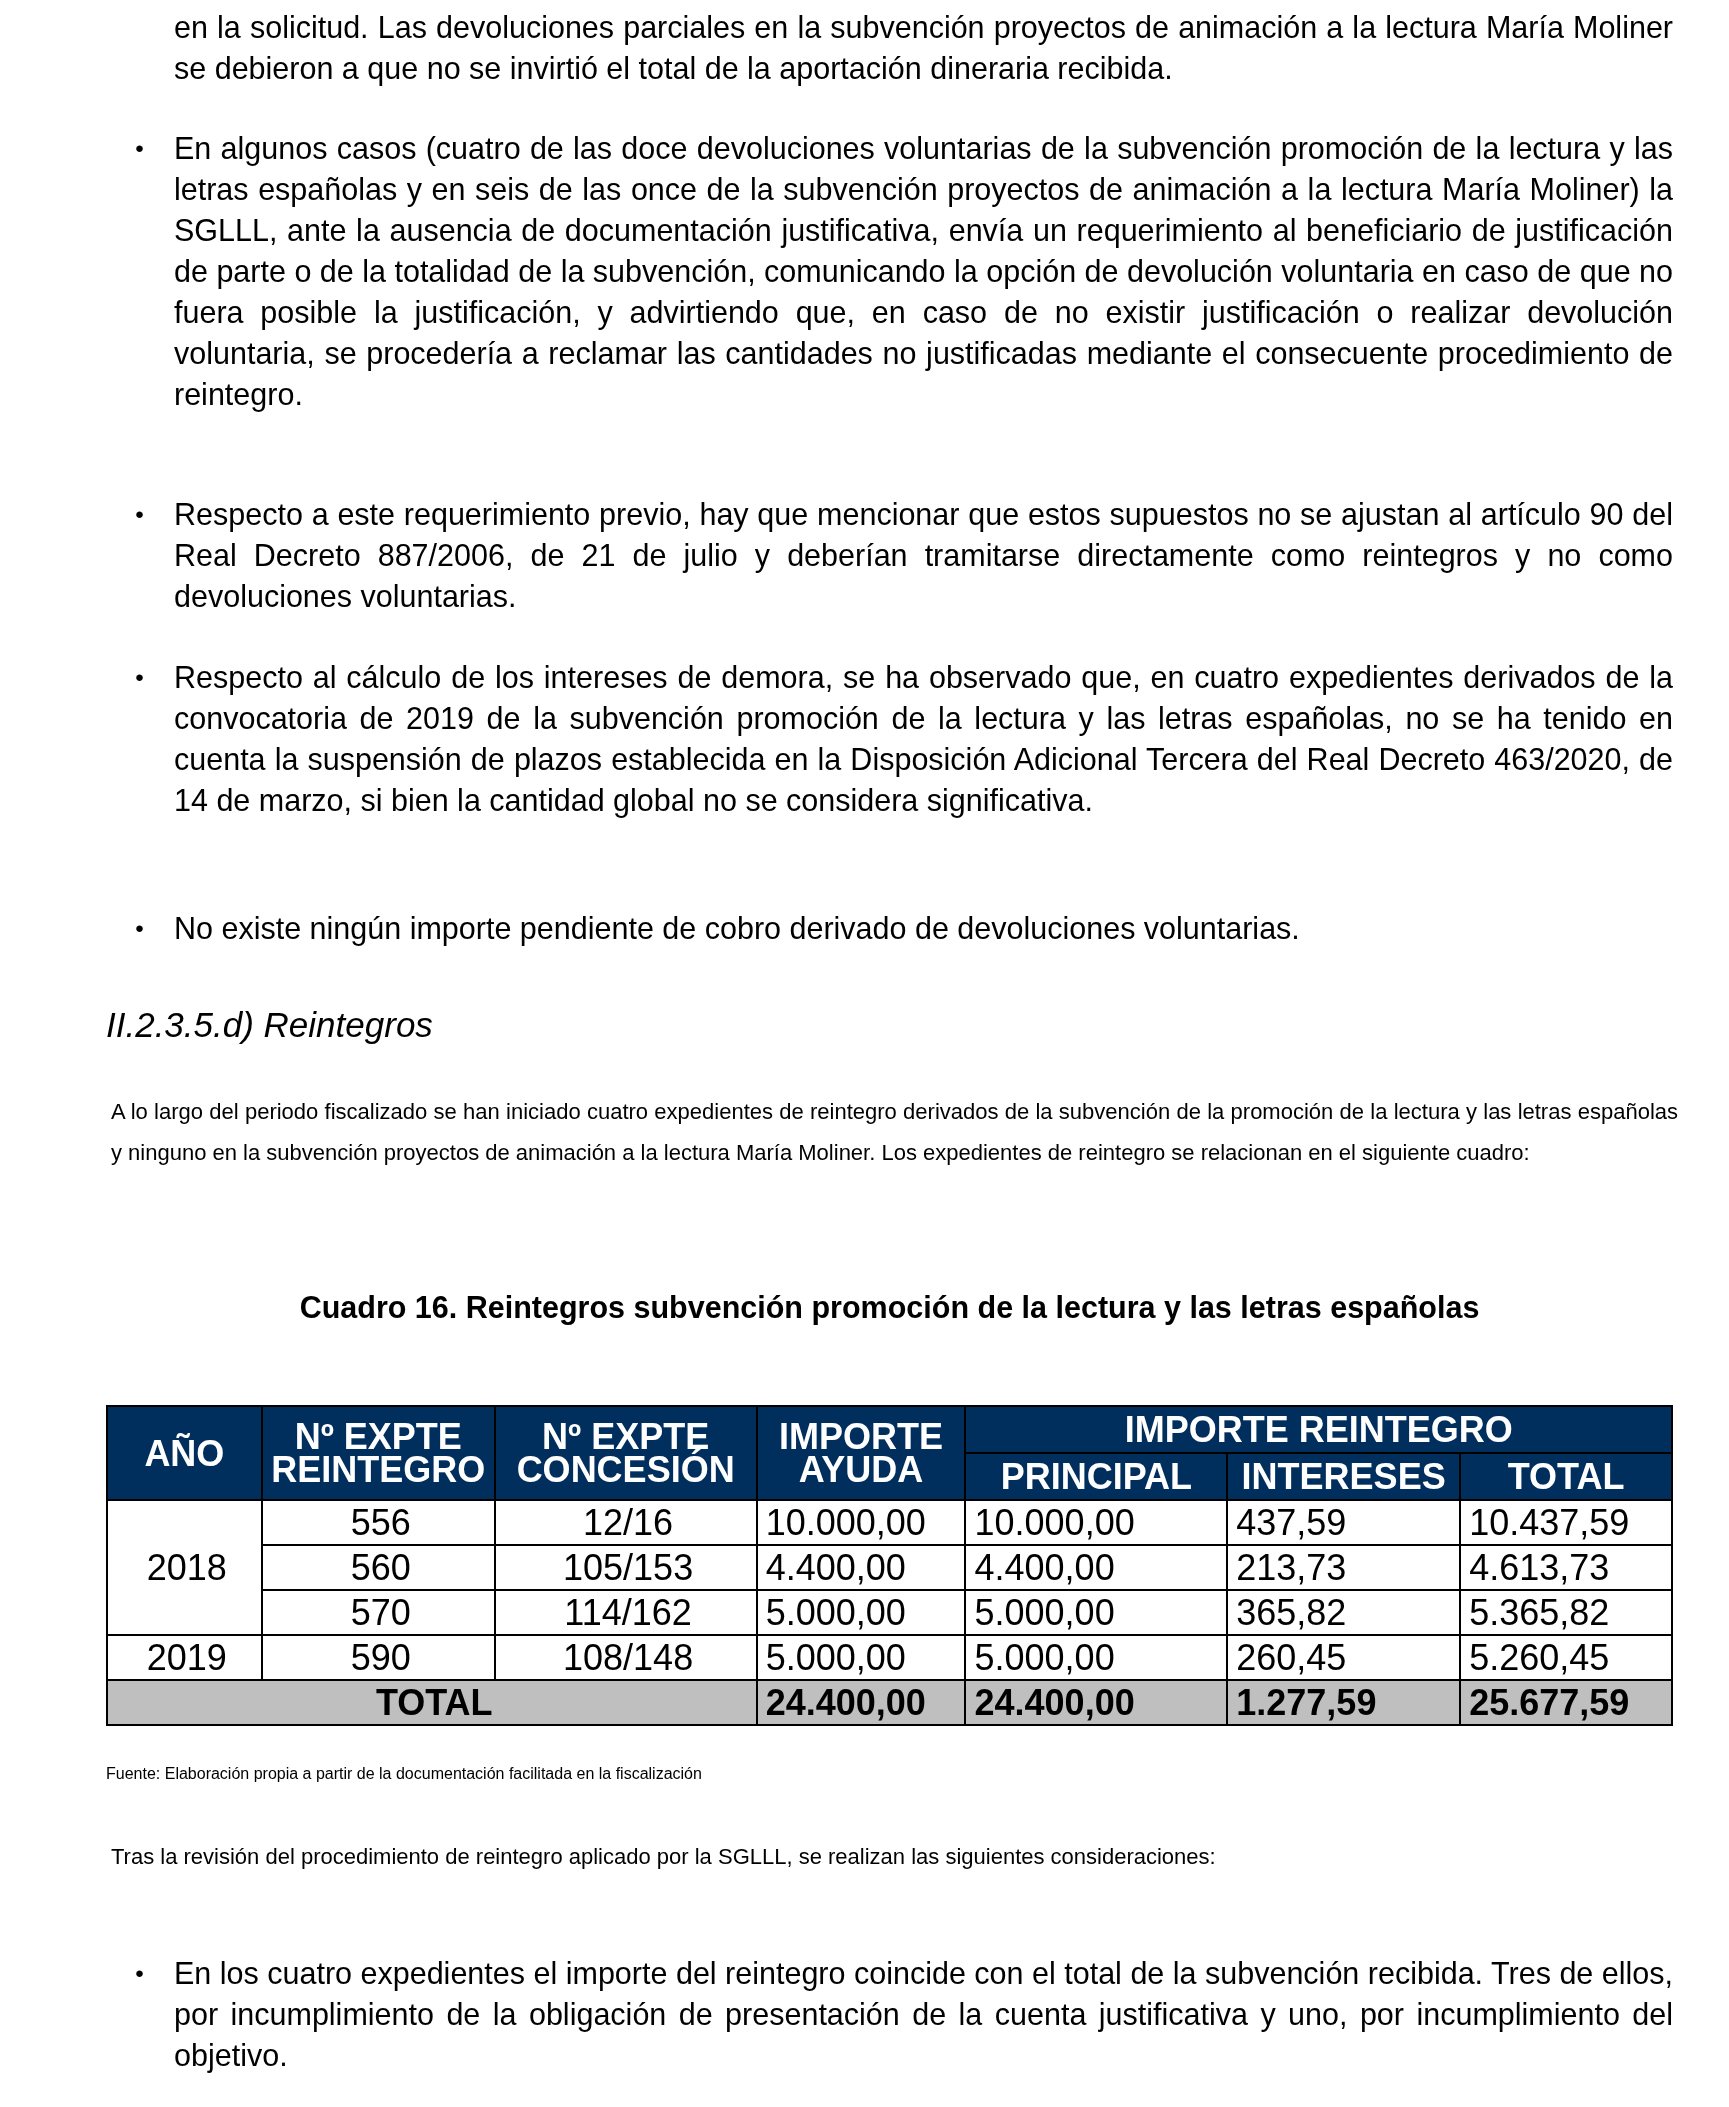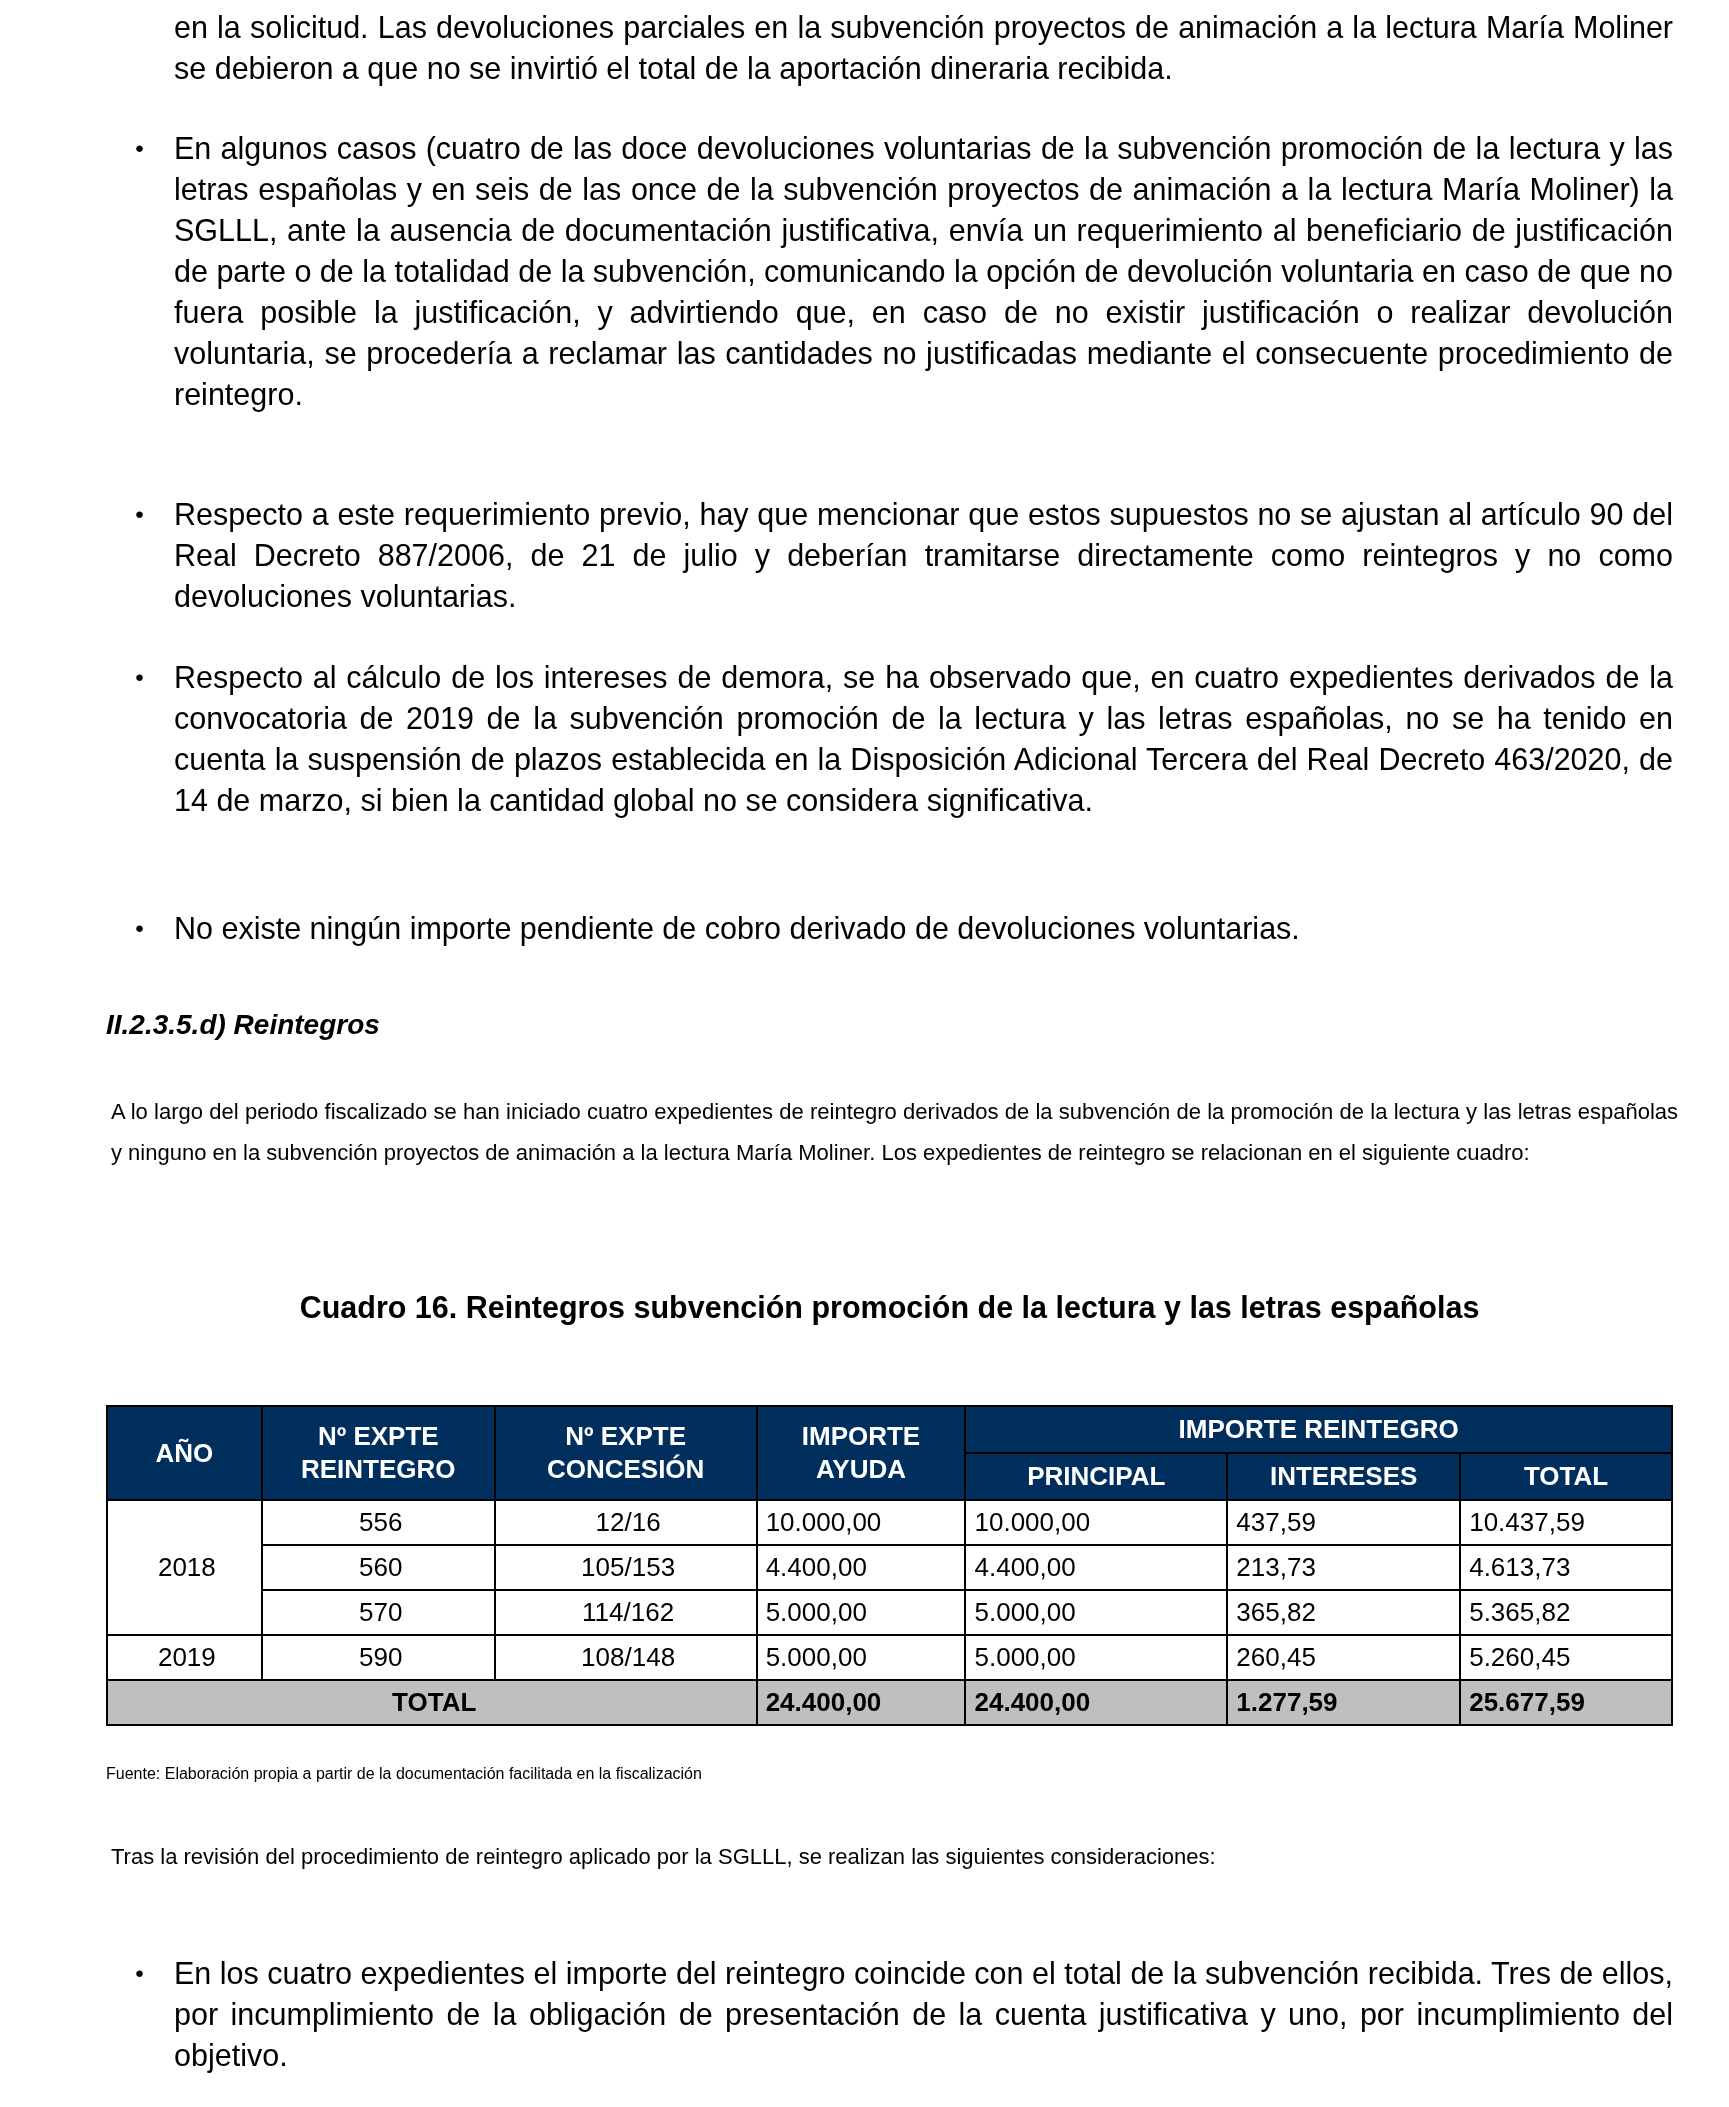--- a/index.html
+++ b/index.html
@@ -14,32 +14,32 @@
   }
   .bullet-block { position: absolute; left: 94px; width: 1567px; }
   .bullet-dot {
     position: absolute; left: 0; width: 67px; font-size: 24.4px; line-height: 41px;
     text-align: center;
   }
   .bullet-text {
     margin-left: 68px; font-size: 30.5px; line-height: 41px; text-align: justify;
   }
   .heading-italic {
-    position: absolute; left: 94px; font-size: 28px; font-style: italic; line-height: 41px; font-weight: bold;
+    position: absolute; left: 94px; font-size: 35px; font-style: italic; line-height: 41px;
   }
   .caption {
     position: absolute; left: 94px; width: 1567px; text-align: center;
     font-weight: bold; font-size: 30.5px; line-height: 41px;
   }
   .source {
     position: absolute; left: 94px; font-size: 16px; line-height: 33px;
   }
   table.data {
     position: absolute; left: 94px; top: 1405px; width: 1567px;
-    border-collapse: collapse; font-size: 26px;
+    border-collapse: collapse; font-size: 36px;
   }
   table.data th {
     background: #002F5E; color: #ffffff; font-weight: bold;
     border: 2.4px solid #000; padding: 0 6.5px; text-align: center; line-height: 33px;
   }
   table.data td {
     border: 2.4px solid #000; padding: 0 8.1px; height: 43px; line-height: 43px;
   }
   table.data td.c { text-align: center; padding-left: 13px; }
   table.data td.r { }

